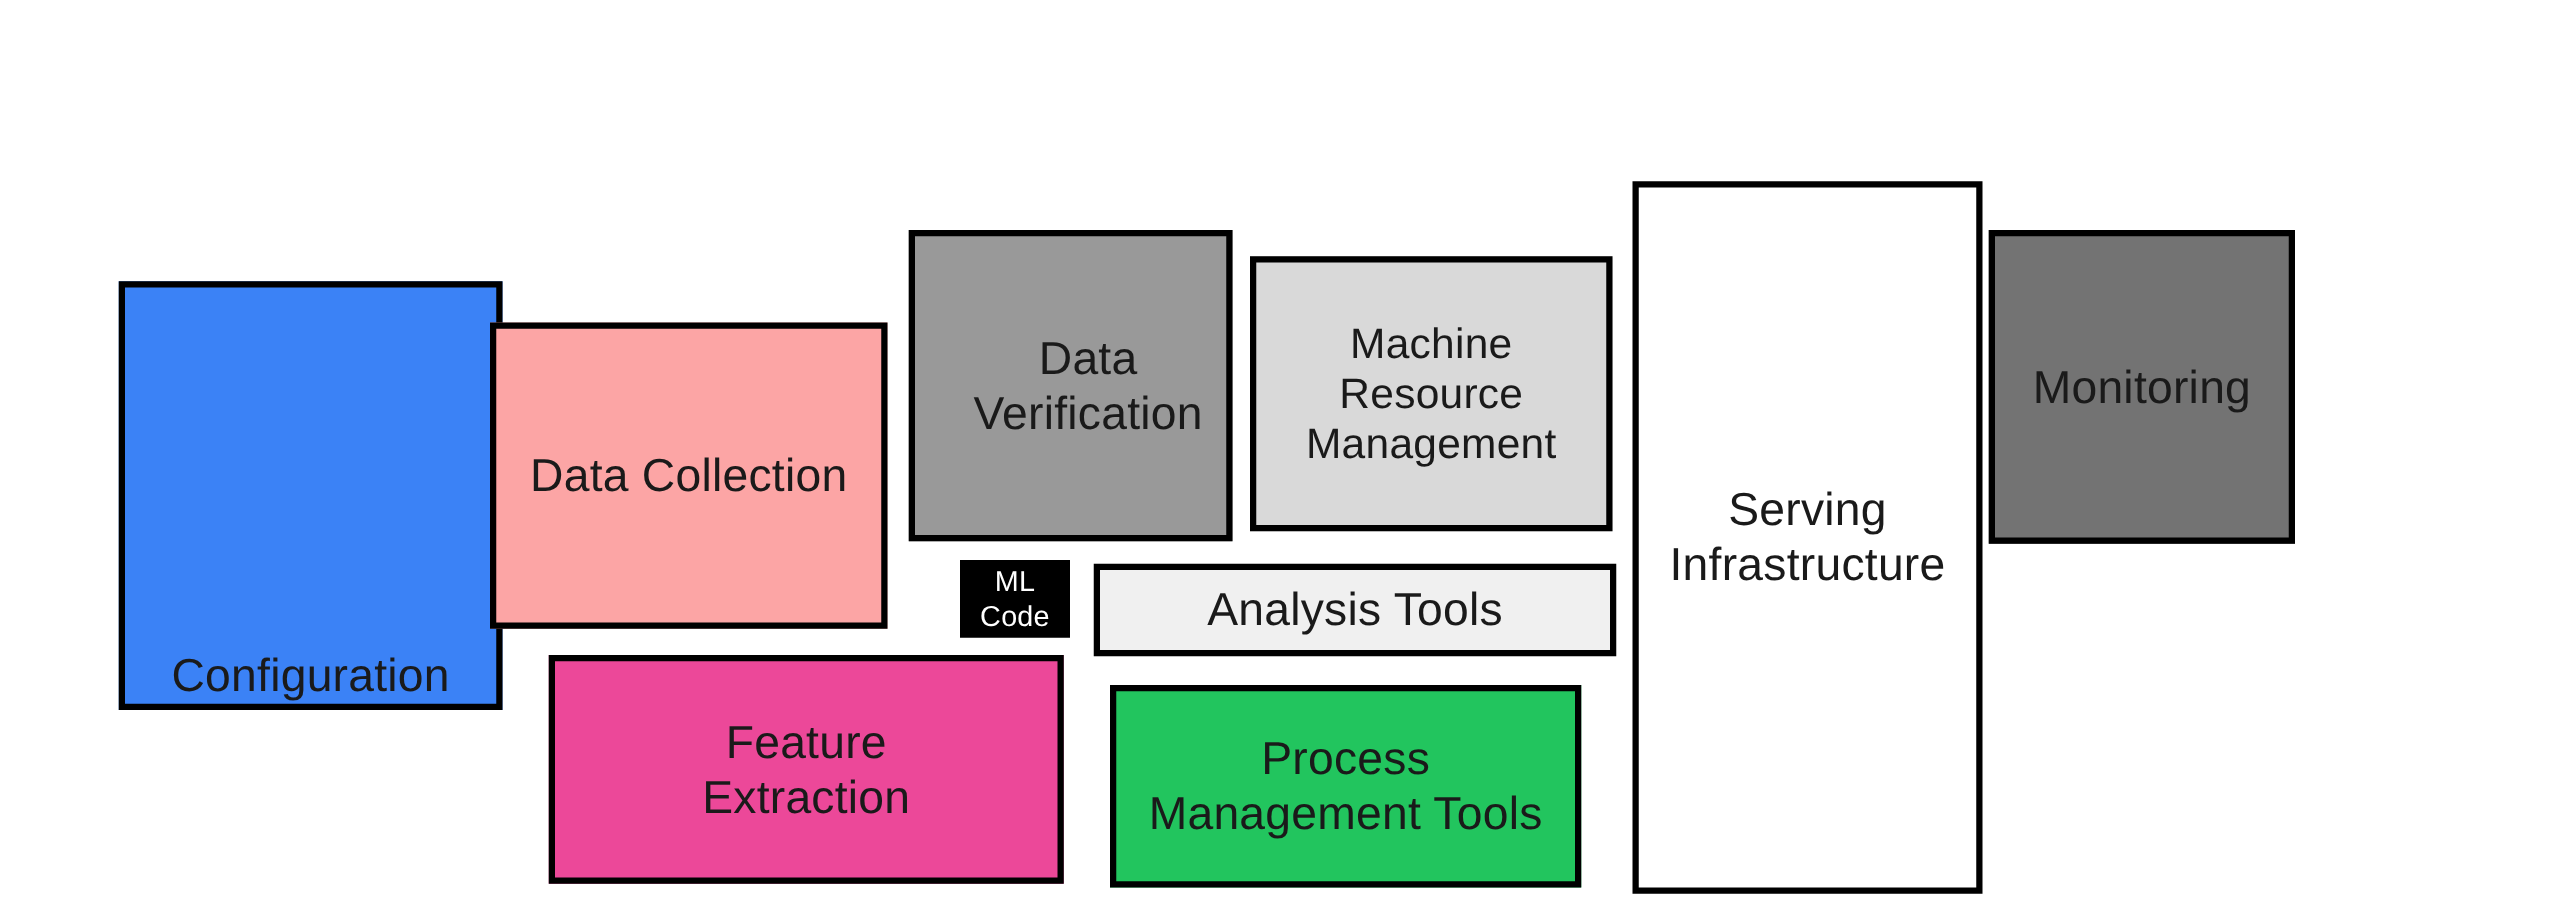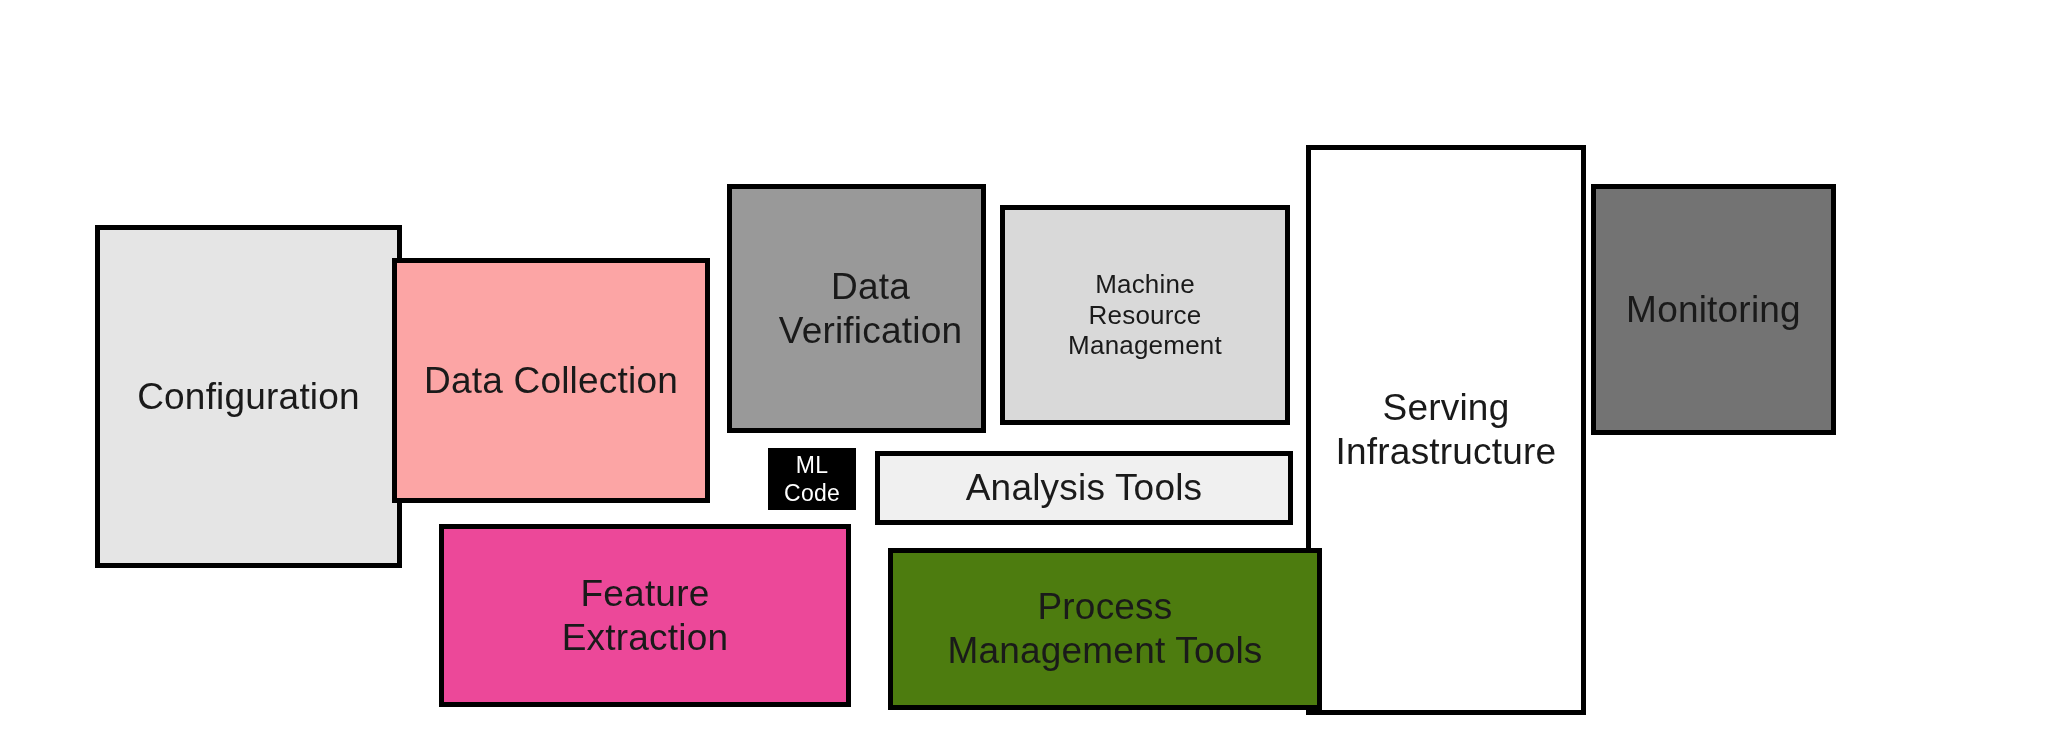--- a/index.html
+++ b/index.html
@@ -28,22 +28,23 @@
     color: #1a1a1a;
     font-family: "Liberation Sans", sans-serif;
     line-height: 1.18;
     letter-spacing: 0.2px;
     white-space: pre-line;
   }
 
   
   .n-configuration {
     left: 95px;  top: 225px;  width: 307px;  height: 343px;
-    background: #e5e5e5;
+    background: #3b82f6;
     font-size: 37px;
+    align-items: flex-end;
   }
   .n-data-collection {
     left: 392px; top: 258px;  width: 318px;  height: 245px;
     background: #fca5a5;
     font-size: 37px;
   }
   .n-data-verification {
     left: 727px; top: 184px;  width: 259px;  height: 249px;
     background: #999999;
     font-size: 37px;
@@ -54,21 +55,21 @@
     background: #000000;
     border-color: #000000;
     border-width: 2px;
     color: #ffffff;
     font-size: 23px;
     line-height: 1.22;
   }
   .n-machine-resource {
     left: 1000px; top: 205px; width: 290px;  height: 220px;
     background: #d9d9d9;
-    font-size: 26px;
+    font-size: 34px;
   }
   .n-serving-infrastructure {
     left: 1306px; top: 145px; width: 280px;  height: 570px;
     background: #ffffff;
     font-size: 37px;
   }
   .n-monitoring {
     left: 1591px; top: 184px; width: 245px;  height: 251px;
     background: #737373;
     font-size: 37px;
@@ -78,22 +79,22 @@
     background: #ec4899;
     font-size: 37px;
     margin-left: 24px;
   }
   .n-analysis-tools {
     left: 875px;  top: 451px; width: 418px;  height: 74px;
     background: #f0f0f0;
     font-size: 37px;
   }
   .n-process-management {
-    left: 888px;  top: 548px; width: 434px;  height: 162px;
-    background: #4d7c0f;
+    left: 888px;  top: 548px; width: 377px;  height: 162px;
+    background: #22c55e;
     font-size: 37px;
   }
 </style>
 </head>
 <body>
 
 <div id="canvas">
 
   <div class="node n-configuration">
     <span>Configuration</span>

